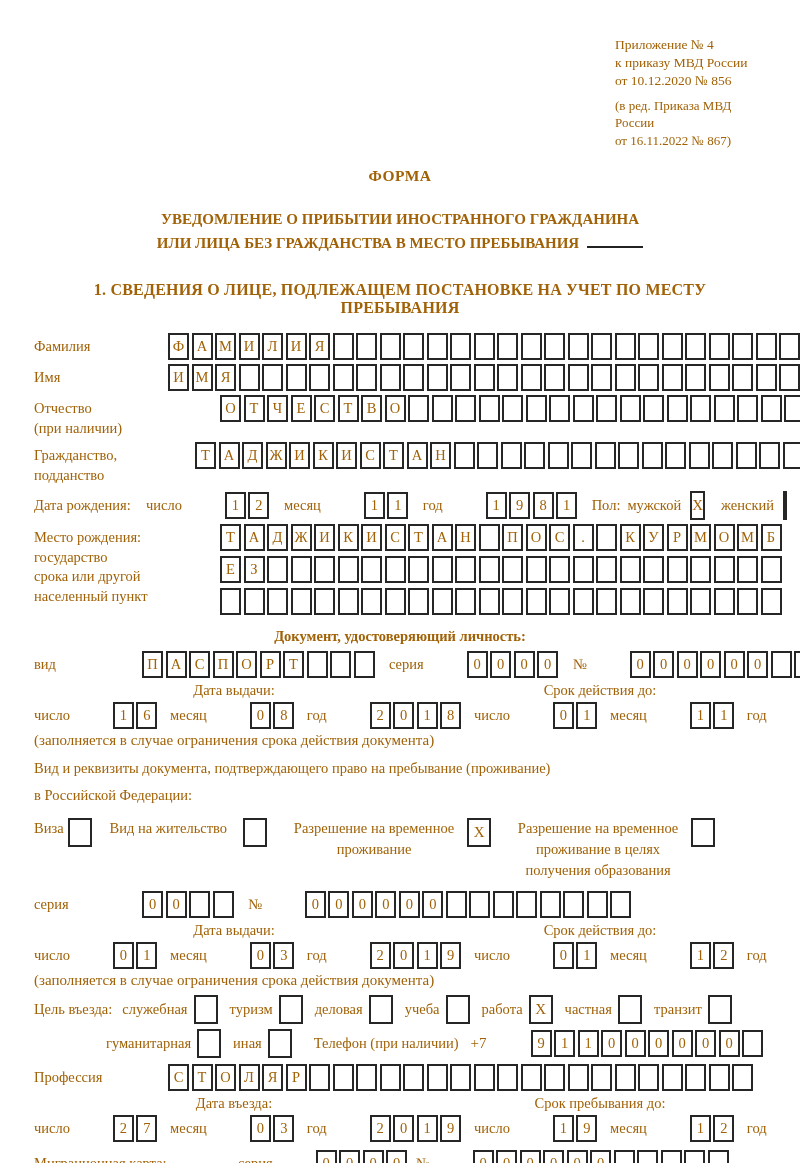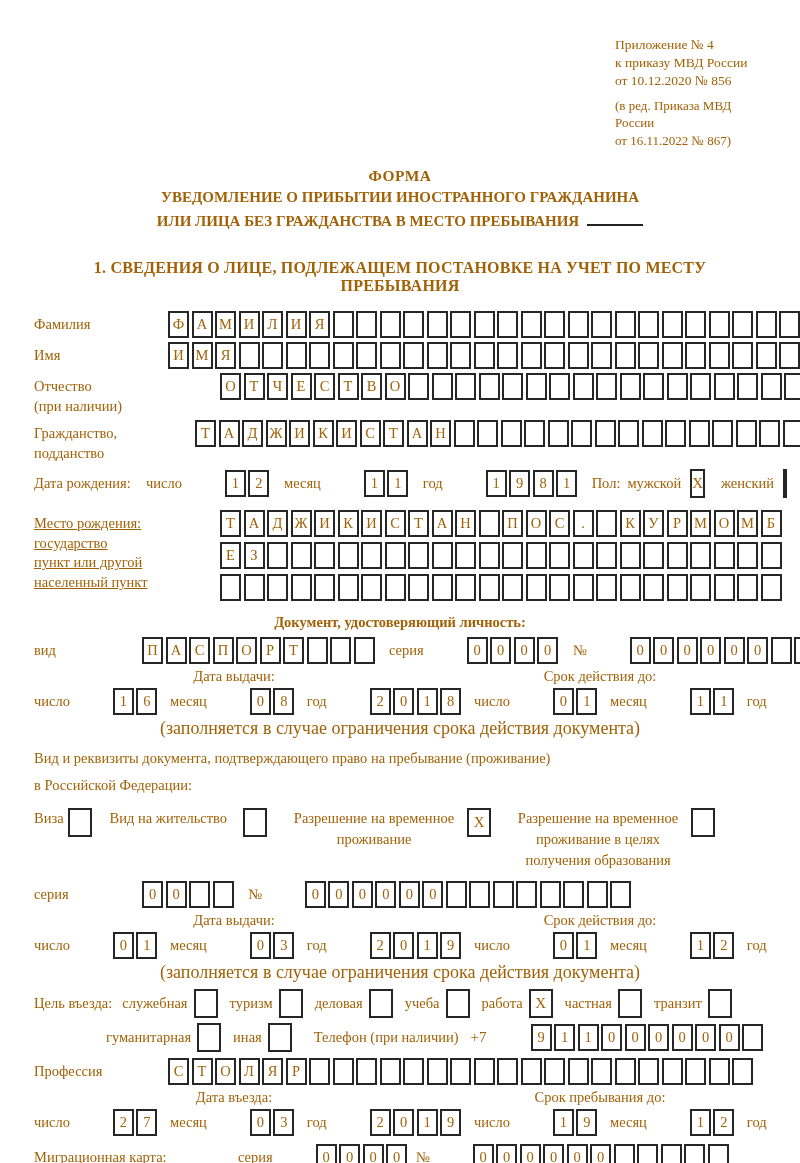--- a/index.html
+++ b/index.html
@@ -5,21 +5,21 @@
   html,body {margin:0; padding:0; background:#e8e8e8;}
   .page {
     width:800px; height:1163px; margin:0 auto; background:#ffffff;
     box-sizing:border-box; padding:36px 34px 20px 34px; overflow:hidden;
     font-family:"Liberation Serif", serif; color:#a16207;
   }
   
   .appendix {margin-left:581px; font-size:13.5px; line-height:1.35;}
   .revision {margin-left:581px; font-size:13px; line-height:1.35; margin-top:6px;}
   .forma {text-align:center; font-weight:bold; font-size:15.5px; margin-top:18px; letter-spacing:.5px;}
-  .title {text-align:center; font-weight:bold; font-size:15px; line-height:1.6;}
+  .title {text-align:center; font-weight:bold; font-size:15px; margin-top:22px; line-height:1.6;}
   .title-underline {display:inline-block; width:56px; height:14px; border-bottom:2px solid #222; margin-left:8px;}
   .sec-heading {text-align:center; font-weight:bold; font-size:16px; letter-spacing:.2px; margin-top:26px; margin-bottom:16px;}
   
   .frow {display:flex; align-items:flex-start; margin-bottom:4px; font-size:14.5px;}
   .flabel {flex:none; line-height:19.5px; padding-top:4px;}
   .cellrow {white-space:nowrap; display:inline-block;padding-left:38px;}
   .cell {
     display:inline-block; box-sizing:content-box; width:17px; height:23px;
     border:2px solid #262626; margin-right:2.5px; text-align:center;
     font-size:14.5px; line-height:23px; vertical-align:middle; background:#fff;
@@ -37,21 +37,21 @@
   .inline-label.first {margin-left:0;}
   
   .datehdr {display:flex; font-size:14.5px; margin-top:4px;}
   .datehdr .lh {width:400px; text-align:center;}
   .datehdr .rh {flex:1; text-align:center;}
   .daterow {display:flex; align-items:center; font-size:14.5px; margin-top:3px;}
   .daterow .lg {width:400px; display:flex; align-items:center;}
   .daterow .rg {display:flex; align-items:center; margin-left:40px;}
   .dlabel {margin:0 5px 0 10px;}
   .dlabel.first {margin-left:0;}
-  .note {text-align:center; font-size:18px; margin:3px 0 6px;}
+  .note {text-align:left; font-size:15px; margin:3px 0 6px;}
   .para {font-size:14.5px; line-height:27px; margin-top:4px;}
   
   .options {display:flex; align-items:flex-start; margin:9px 0 10px; font-size:14.5px;}
   .opt {display:flex; align-items:flex-start; margin-right:14px;}
   .opt .optlabel {text-align:center; line-height:21px;}
   .opt .checkbox {margin-top:0;}
   
   .purpose {display:flex; align-items:center; font-size:14.5px; margin-bottom:5px; flex-wrap:nowrap;}
   .purpose .plabel {margin:0 2px 0 8px;}
   .purpose .plabel.first {margin-left:0;}
@@ -115,25 +115,25 @@
     <span class="cellrow"><span class="cell">1</span><span class="cell">1</span></span>
     <span class="inline-label">год</span>
     <span class="cellrow"><span class="cell">1</span><span class="cell">9</span><span class="cell">8</span><span class="cell">1</span></span>
     <span class="inline-label">Пол:</span>
     <span class="inline-label" style="margin-left:2px;">мужской</span>
     <span class="checkbox">X</span>
     <span class="inline-label">женский</span>
     <span class="checkbox"></span>
   </div>
 
-  <div class="frow" style="margin-top:12px;text-decoration:underline;">
+  <div class="frow" style="margin-top:4px;">
     <div class="flabel w148 stack">
       <span class="line">Место рождения:</span>
       <span class="line">государство</span>
-      <span class="line">пункт или другой</span>
+      <span class="line">срока или другой</span>
       <span class="line">населенный пункт</span>
     </div>
     <div class="multirow">
       <div class="cellrow"><span class="cell">Т</span><span class="cell">А</span><span class="cell">Д</span><span class="cell">Ж</span><span class="cell">И</span><span class="cell">К</span><span class="cell">И</span><span class="cell">С</span><span class="cell">Т</span><span class="cell">А</span><span class="cell">Н</span><span class="cell"></span><span class="cell">П</span><span class="cell">О</span><span class="cell">С</span><span class="cell">.</span><span class="cell"></span><span class="cell">К</span><span class="cell">У</span><span class="cell">Р</span><span class="cell">М</span><span class="cell">О</span><span class="cell">М</span><span class="cell">Б</span></div>
       <div class="cellrow"><span class="cell">Е</span><span class="cell">З</span><span class="cell"></span><span class="cell"></span><span class="cell"></span><span class="cell"></span><span class="cell"></span><span class="cell"></span><span class="cell"></span><span class="cell"></span><span class="cell"></span><span class="cell"></span><span class="cell"></span><span class="cell"></span><span class="cell"></span><span class="cell"></span><span class="cell"></span><span class="cell"></span><span class="cell"></span><span class="cell"></span><span class="cell"></span><span class="cell"></span><span class="cell"></span><span class="cell"></span></div>
       <div class="cellrow"><span class="cell"></span><span class="cell"></span><span class="cell"></span><span class="cell"></span><span class="cell"></span><span class="cell"></span><span class="cell"></span><span class="cell"></span><span class="cell"></span><span class="cell"></span><span class="cell"></span><span class="cell"></span><span class="cell"></span><span class="cell"></span><span class="cell"></span><span class="cell"></span><span class="cell"></span><span class="cell"></span><span class="cell"></span><span class="cell"></span><span class="cell"></span><span class="cell"></span><span class="cell"></span><span class="cell"></span></div>
     </div>
   </div>
 
   <div class="center-bold">Документ, удостоверяющий личность:</div>

